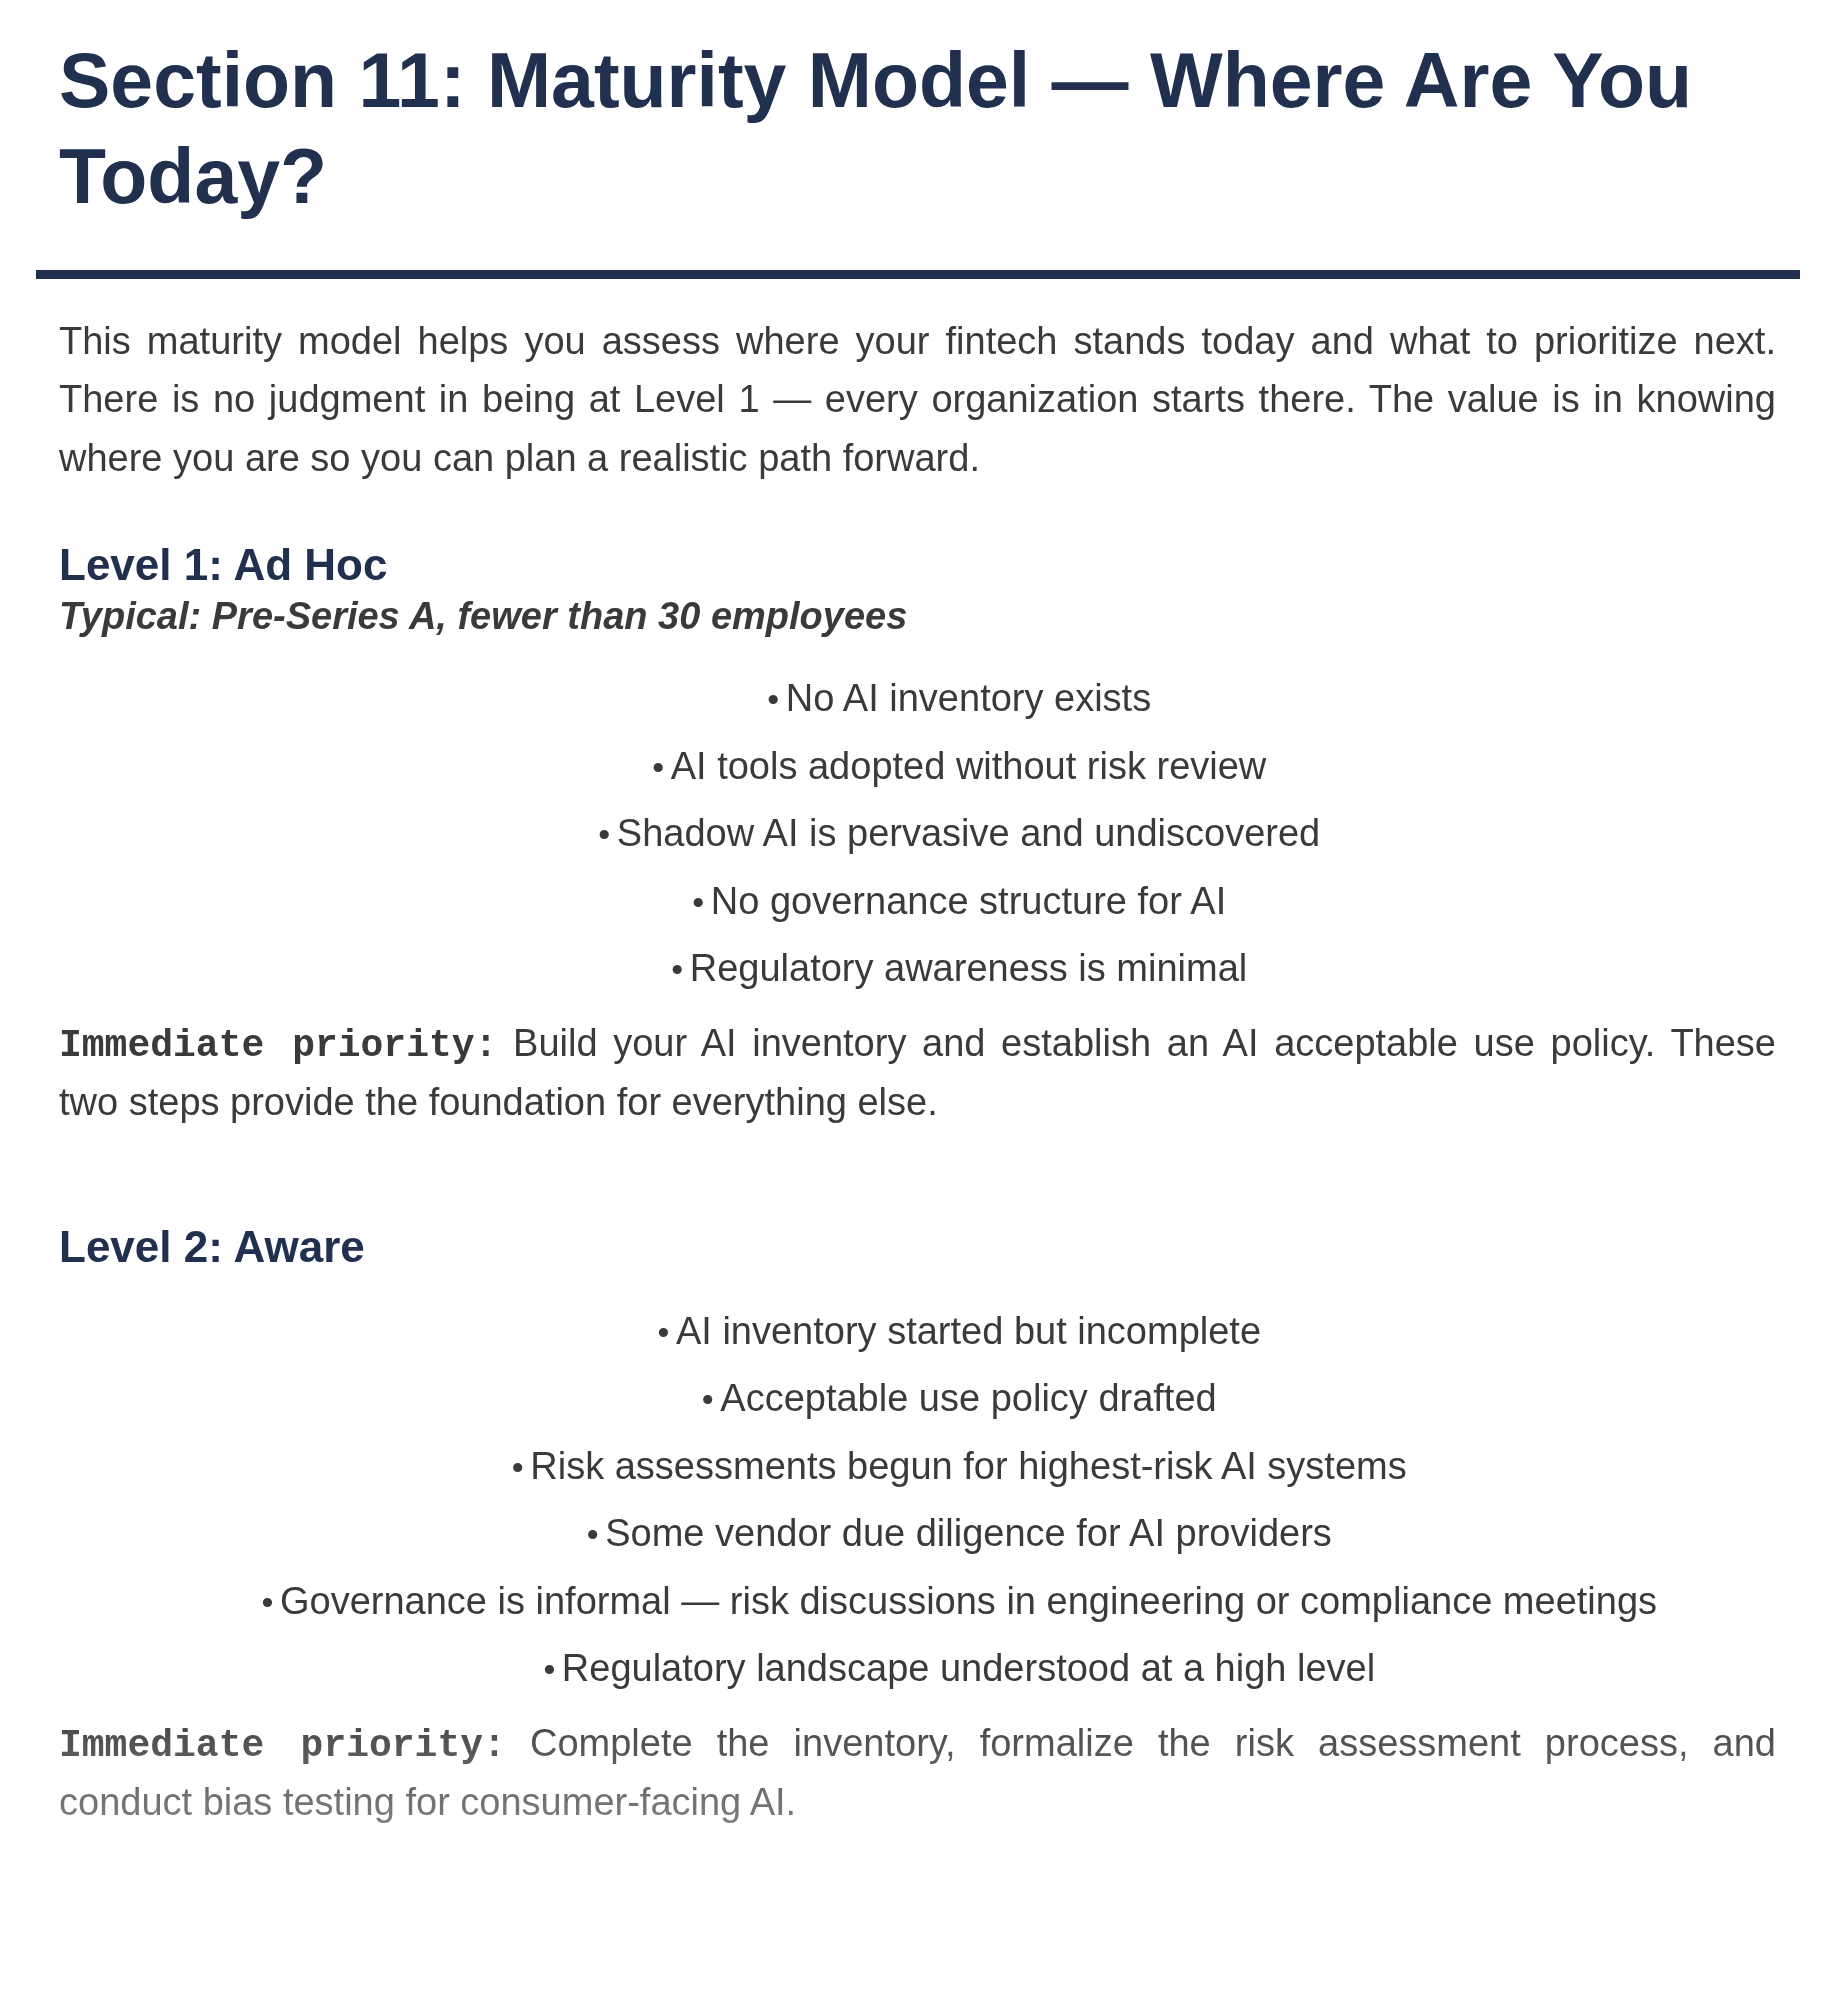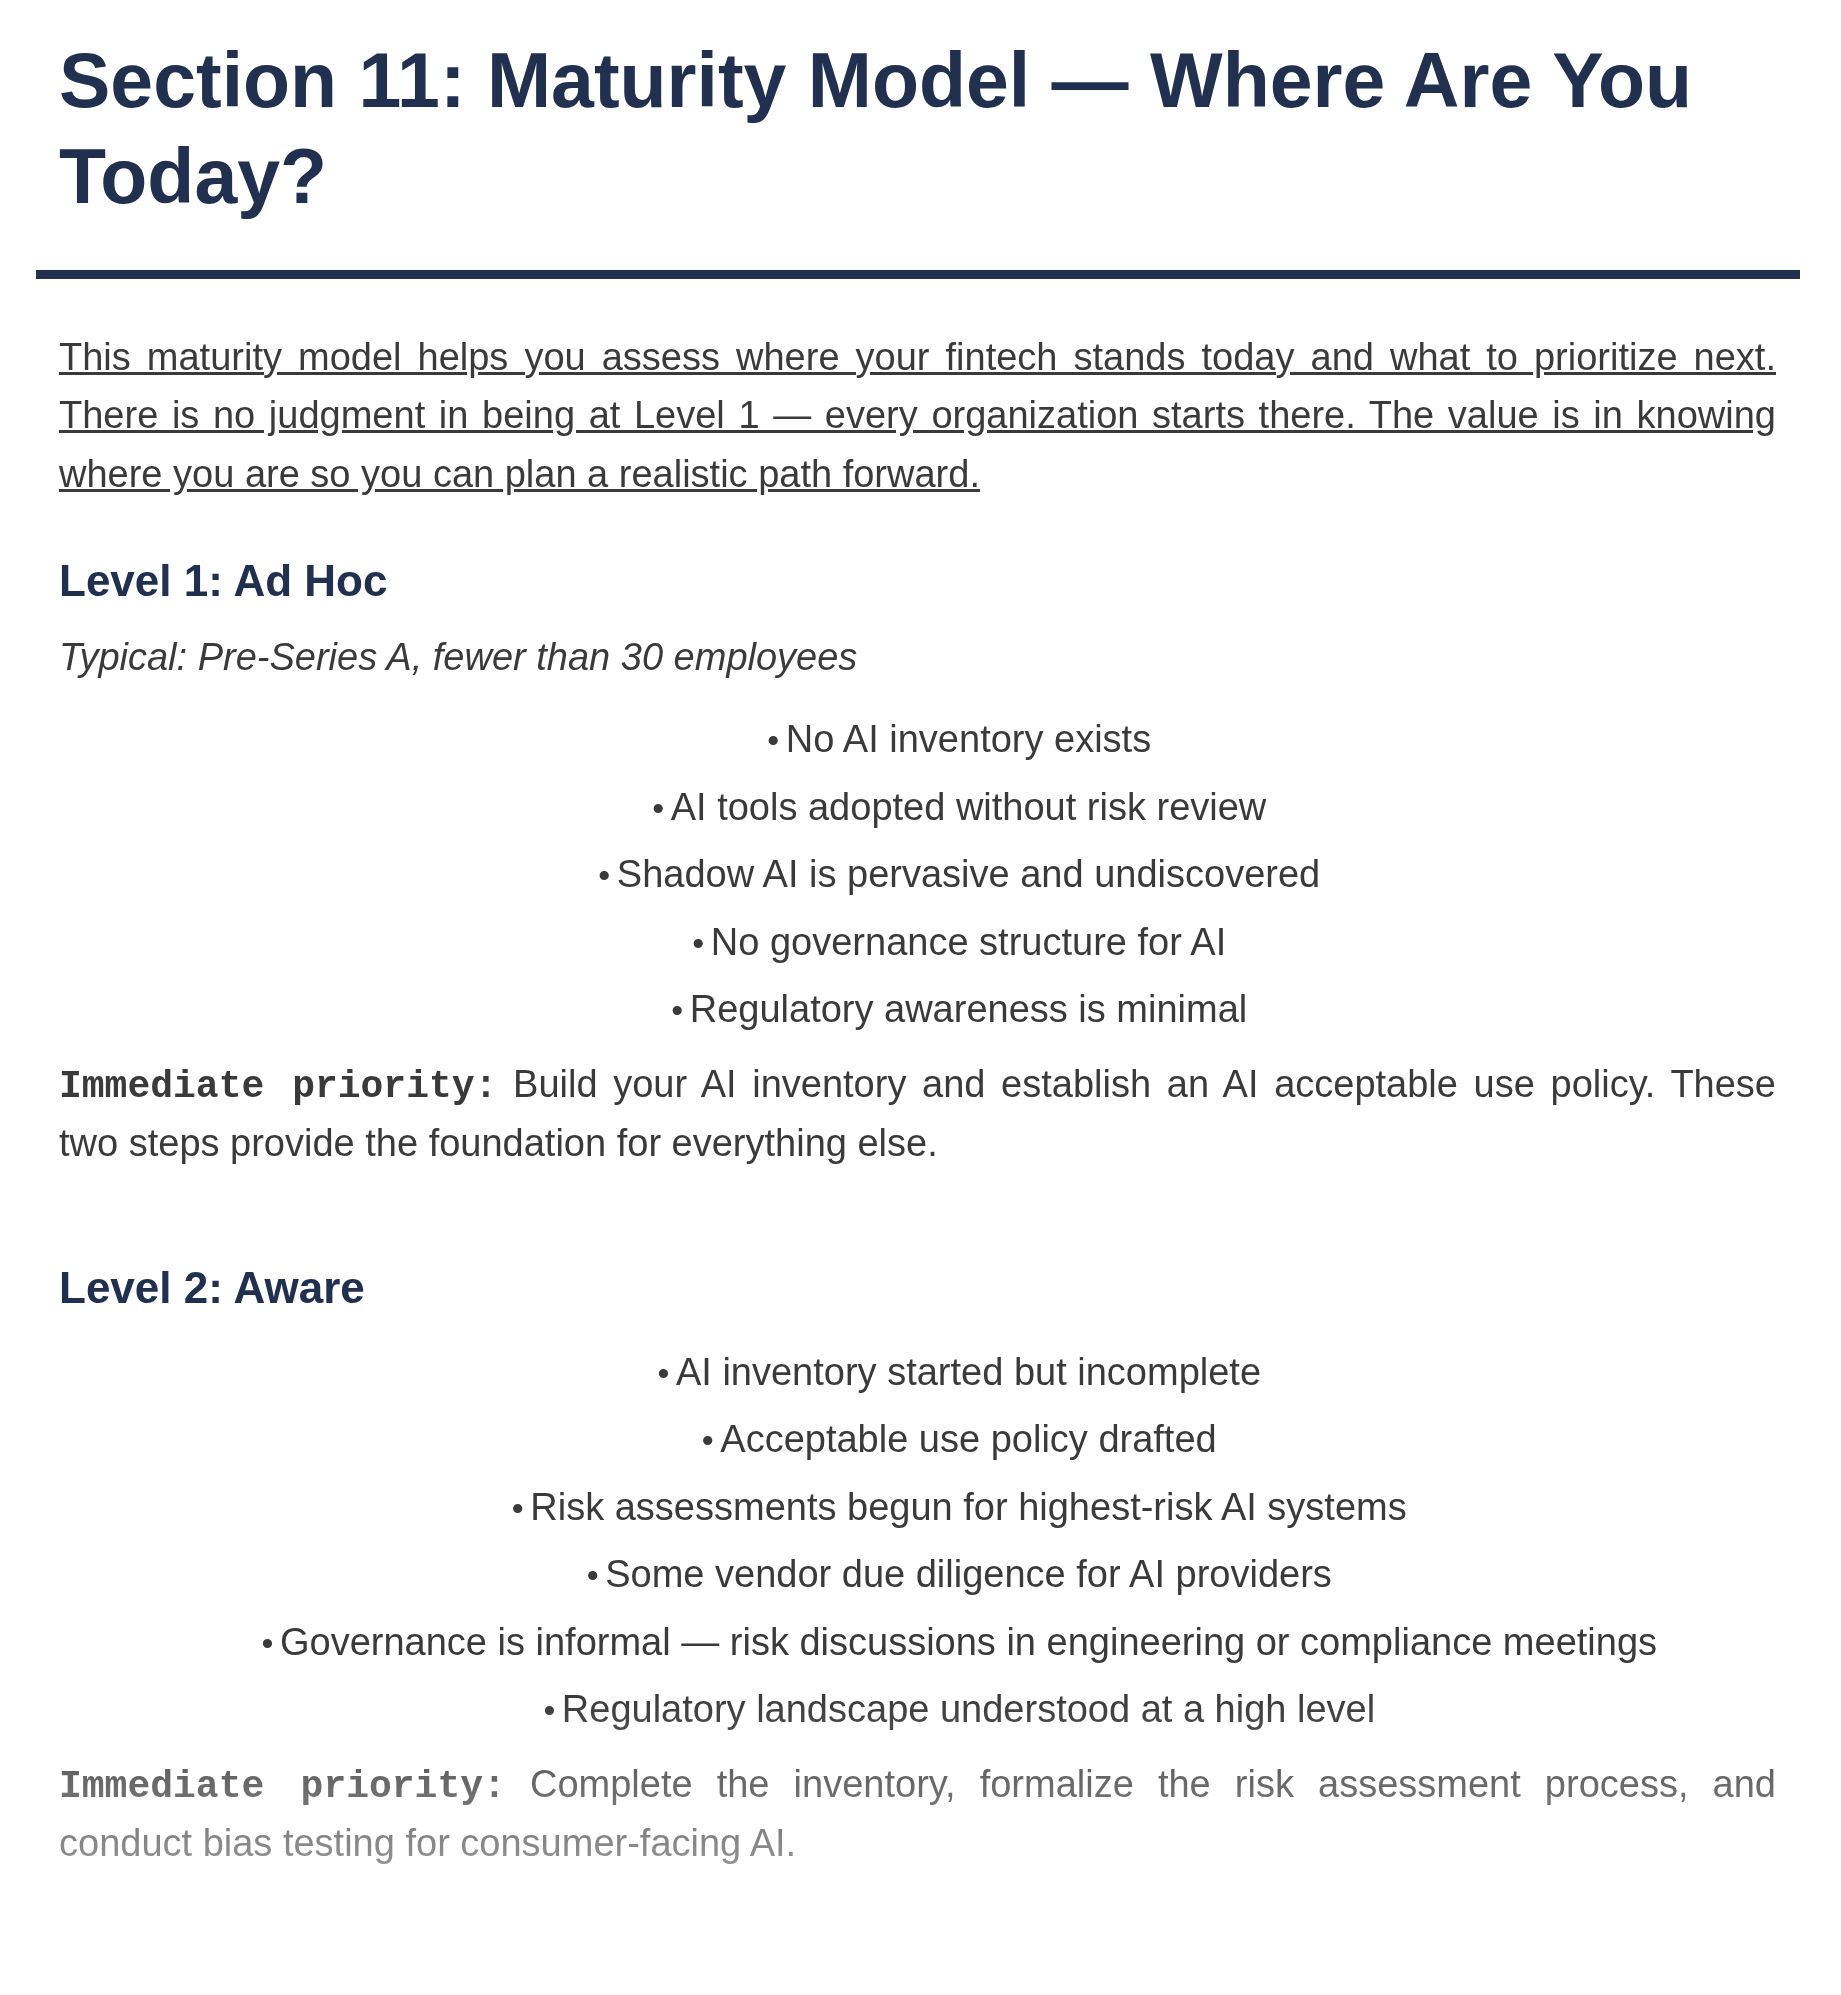--- a/index.html
+++ b/index.html
@@ -32,41 +32,40 @@
   hr.rule {
     border: none;
     background: var(--rule, #20304e);
     height: 9px;
     margin: 45px -23.5px 0 -22.6px;
   }
   p {
     margin: 0;
   }
   .intro {
-    margin-top: 49px;
+    margin-top: 33px;
     font-size: 38px;
     line-height: 1.55;
     text-align: justify;
-    text-decoration: underline;
   }
   h2.level-heading {
     margin: 51px 0 0 0;
     font-size: 44px;
     line-height: 1.2;
     font-weight: bold;
     color: var(--heading, #20304e);
   }
   h2.level-heading.second {
     margin-top: 90px;
   }
   .typical {
-    margin-top: 25px;
     font-size: 38px;
     line-height: 1.3;
     font-style: italic;
+    font-weight: bold;
   }
   ul.bullets {
     list-style: none;
     margin: 34px 0 0 0;
     padding: 0 0 0 77px;
     text-align: center;
   }
   ul.bullets li {
     font-size: 38px;
     line-height: 1.25;

